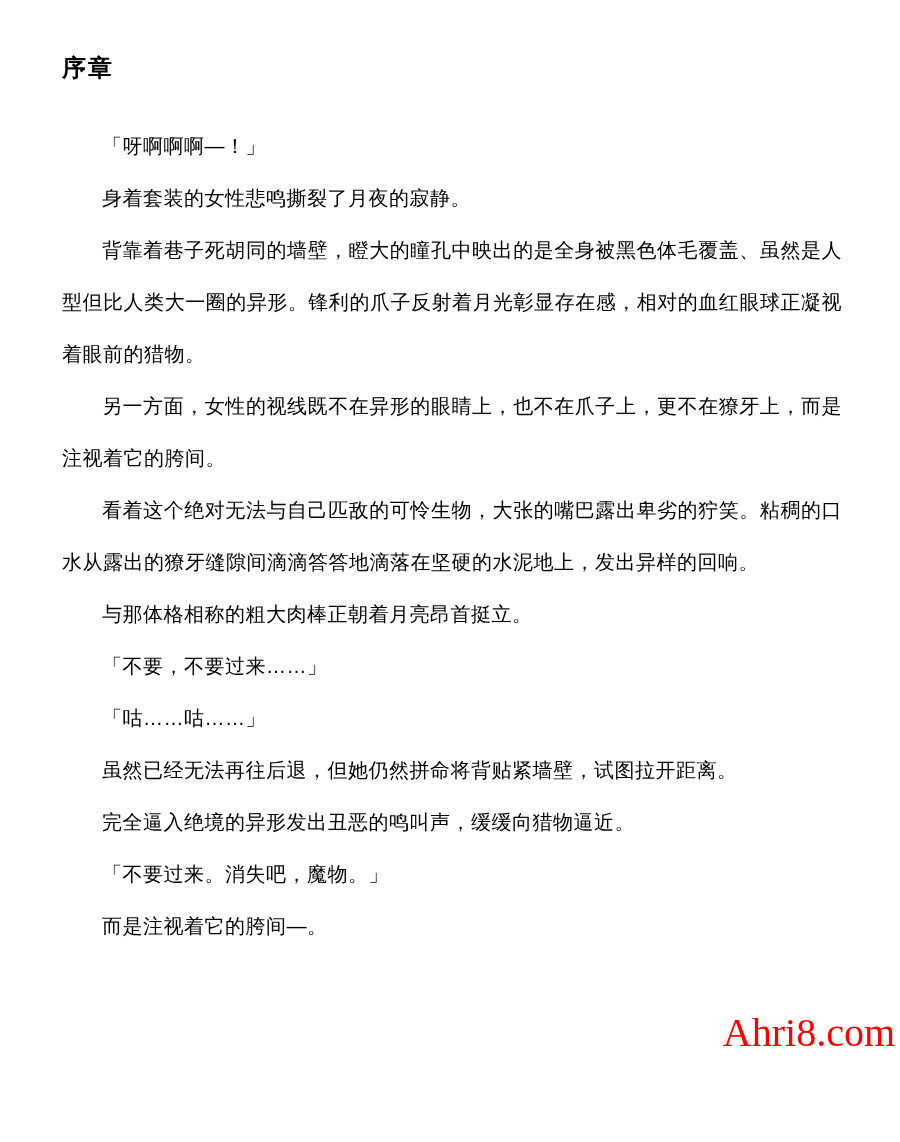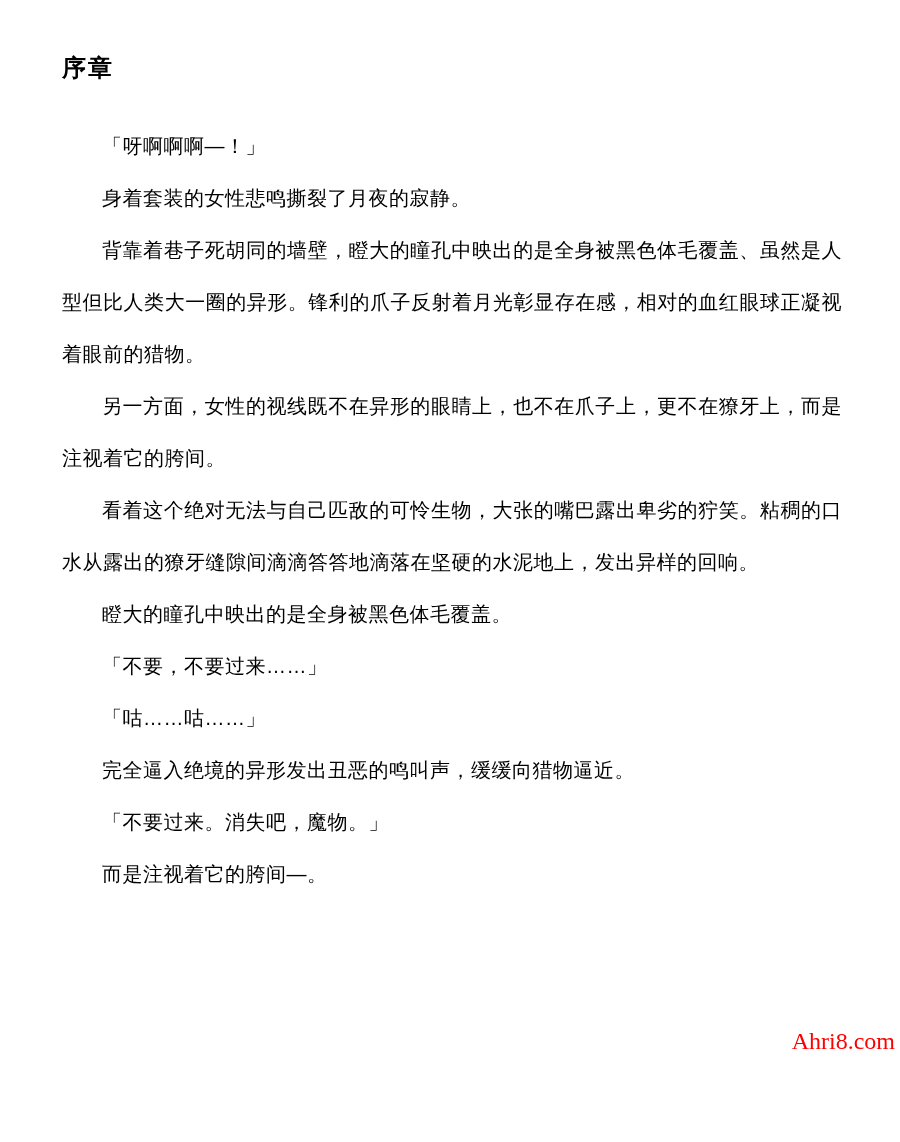--- a/index.html
+++ b/index.html
@@ -39,39 +39,40 @@
   }
   .chapter-body p {
     margin: 0;
     text-indent: 2em;
   }
   .watermark {
     position: absolute;
     right: 5px;
     bottom: 6px;
     font-family: "Liberation Serif", "DejaVu Serif", serif;
-    font-size: 24px;
+    font-size: 40px;
     line-height: 1;
     color: #ff0000;
   }
 </style>
 </head>
 <body>
 
 <div class="page" style="background: rgb(255, 255, 255); color: rgb(0, 0, 0);">
   <h1 class="chapter-title">序章</h1>
 
   <div class="chapter-body">
       <p>「呀啊啊啊—！」</p>
       <p>身着套装的女性悲鸣撕裂了月夜的寂静。</p>
       <p>背靠着巷子死胡同的墙壁，瞪大的瞳孔中映出的是全身被黑色体毛覆盖、虽然是人型但比人类大一圈的异形。锋利的爪子反射着月光彰显存在感，相对的血红眼球正凝视着眼前的猎物。</p>
       <p>另一方面，女性的视线既不在异形的眼睛上，也不在爪子上，更不在獠牙上，而是注视着它的胯间。</p>
       <p>看着这个绝对无法与自己匹敌的可怜生物，大张的嘴巴露出卑劣的狞笑。粘稠的口水从露出的獠牙缝隙间滴滴答答地滴落在坚硬的水泥地上，发出异样的回响。</p>
-      <p>瞪大的瞳孔中映出的是全身被黑色体毛覆盖。</p>
+      <p>与那体格相称的粗大肉棒正朝着月亮昂首挺立。</p>
       <p>「不要，不要过来……」</p>
       <p>「咕……咕……」</p>
+      <p>虽然已经无法再往后退，但她仍然拼命将背贴紧墙壁，试图拉开距离。</p>
       <p>完全逼入绝境的异形发出丑恶的鸣叫声，缓缓向猎物逼近。</p>
       <p>「不要过来。消失吧，魔物。」</p>
       <p>而是注视着它的胯间—。</p>
     </div>
 
   <div class="watermark" style="color: rgb(255, 0, 0);">Ahri8.com</div>
 </div>
 
 </body></html>

